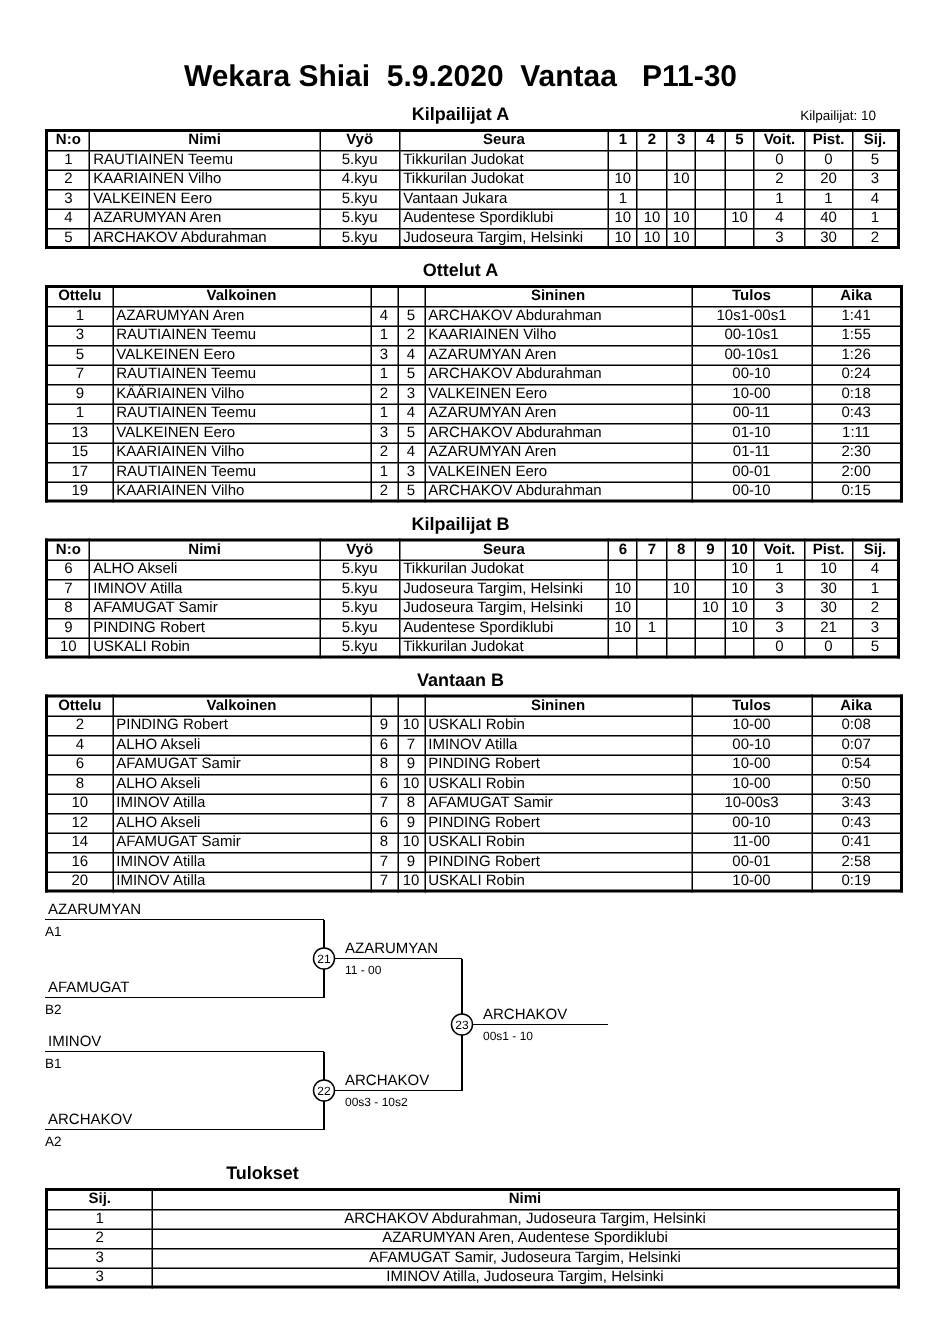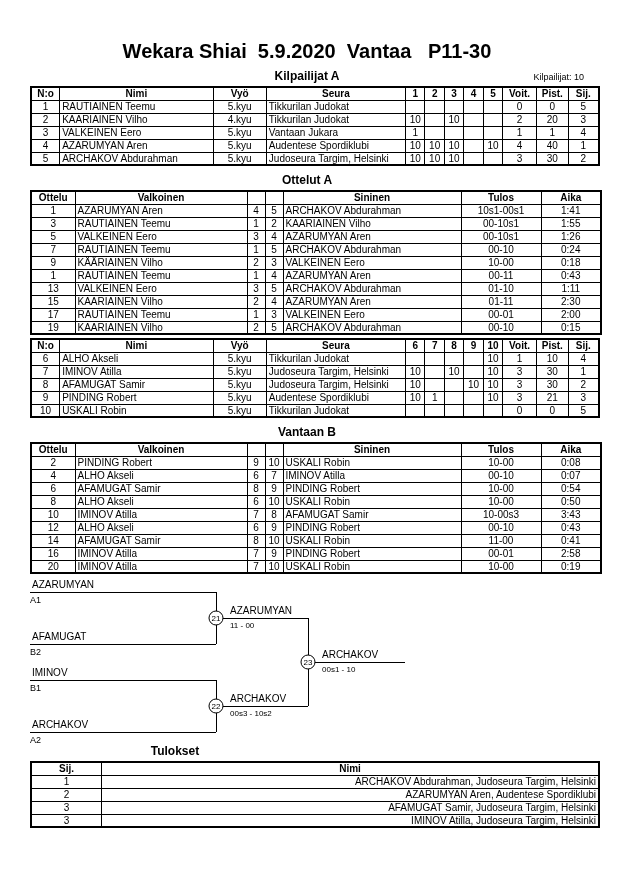--- a/index.html
+++ b/index.html
@@ -11,30 +11,30 @@
   .section-head { text-align:center; font-weight:bold; font-size:12px; line-height:14px; margin-top:7px; }
   .head-row .section-head { margin-top:0; }
   .competitors { position:absolute; right:0; top:3px; font-size:9px; font-weight:normal;margin-left:28px; }
   table.grid { border-collapse:collapse; table-layout:fixed; width:570px; margin-top:3px; border:2px solid #000; }
   table.grid th, table.grid td { border:1px solid #000; font-size:10px; line-height:11px; height:13px; padding:0 2px; white-space:nowrap; overflow:visible; }
   table.grid th { font-weight:bold; text-align:center;margin-top:40px; }
   table.grid td { text-align:center; }
   .kilp td:nth-child(2), .kilp td:nth-child(4) { text-align:left; }
   .ott td:nth-child(2), .ott td:nth-child(5) { text-align:left; }
   .tul { width:290px; }
-  .tul td:nth-child(2) { text-align:right; }
+  .tul td:nth-child(2) { text-align:center; }
   .bracket { display:block; margin-top:2px; }
   .bracket line { stroke:#000; stroke-width:1; shape-rendering:crispEdges; }
   .bracket circle { fill:#fff; stroke:#000; stroke-width:1; }
   .bname { font-size:10px; }
   .bseed { font-size:9px; }
   .bscore { font-size:8px; }
   .bnum { font-size:8px; }
   .tul-wrap { width:290px; }
-  .tul-head { width:290px; text-align:center; font-weight:bold; font-size:12px; line-height:14px; margin-top:0; }
+  .tul-head { width:290px; text-align:center; font-weight:bold; font-size:12px; line-height:14px; margin-top:10px; }
 </style>
 </head>
 <body>
 
 <div class="page">
 
   <div class="title">Wekara Shiai  5.9.2020  Vantaa   P11-30</div>
 
   <div class="head-row">
     <div class="section-head">Kilpailijat A</div>
@@ -256,20 +256,21 @@
           <td>KAARIAINEN Vilho</td>
           <td>2</td>
           <td>5</td>
           <td>ARCHAKOV Abdurahman</td>
           <td>00-10</td>
           <td>0:15</td>
         </tr>
       </tbody>
   </table>
 
+  <div class="section-head">Kilpailijat B</div>
 
   <table class="grid kilp">
     <colgroup>
       <col style="width:28px">
         <col style="width:150px">
         <col style="width:52px">
         <col style="width:136px">
       <col style="width:19px">
         <col style="width:19px">
         <col style="width:19px">

